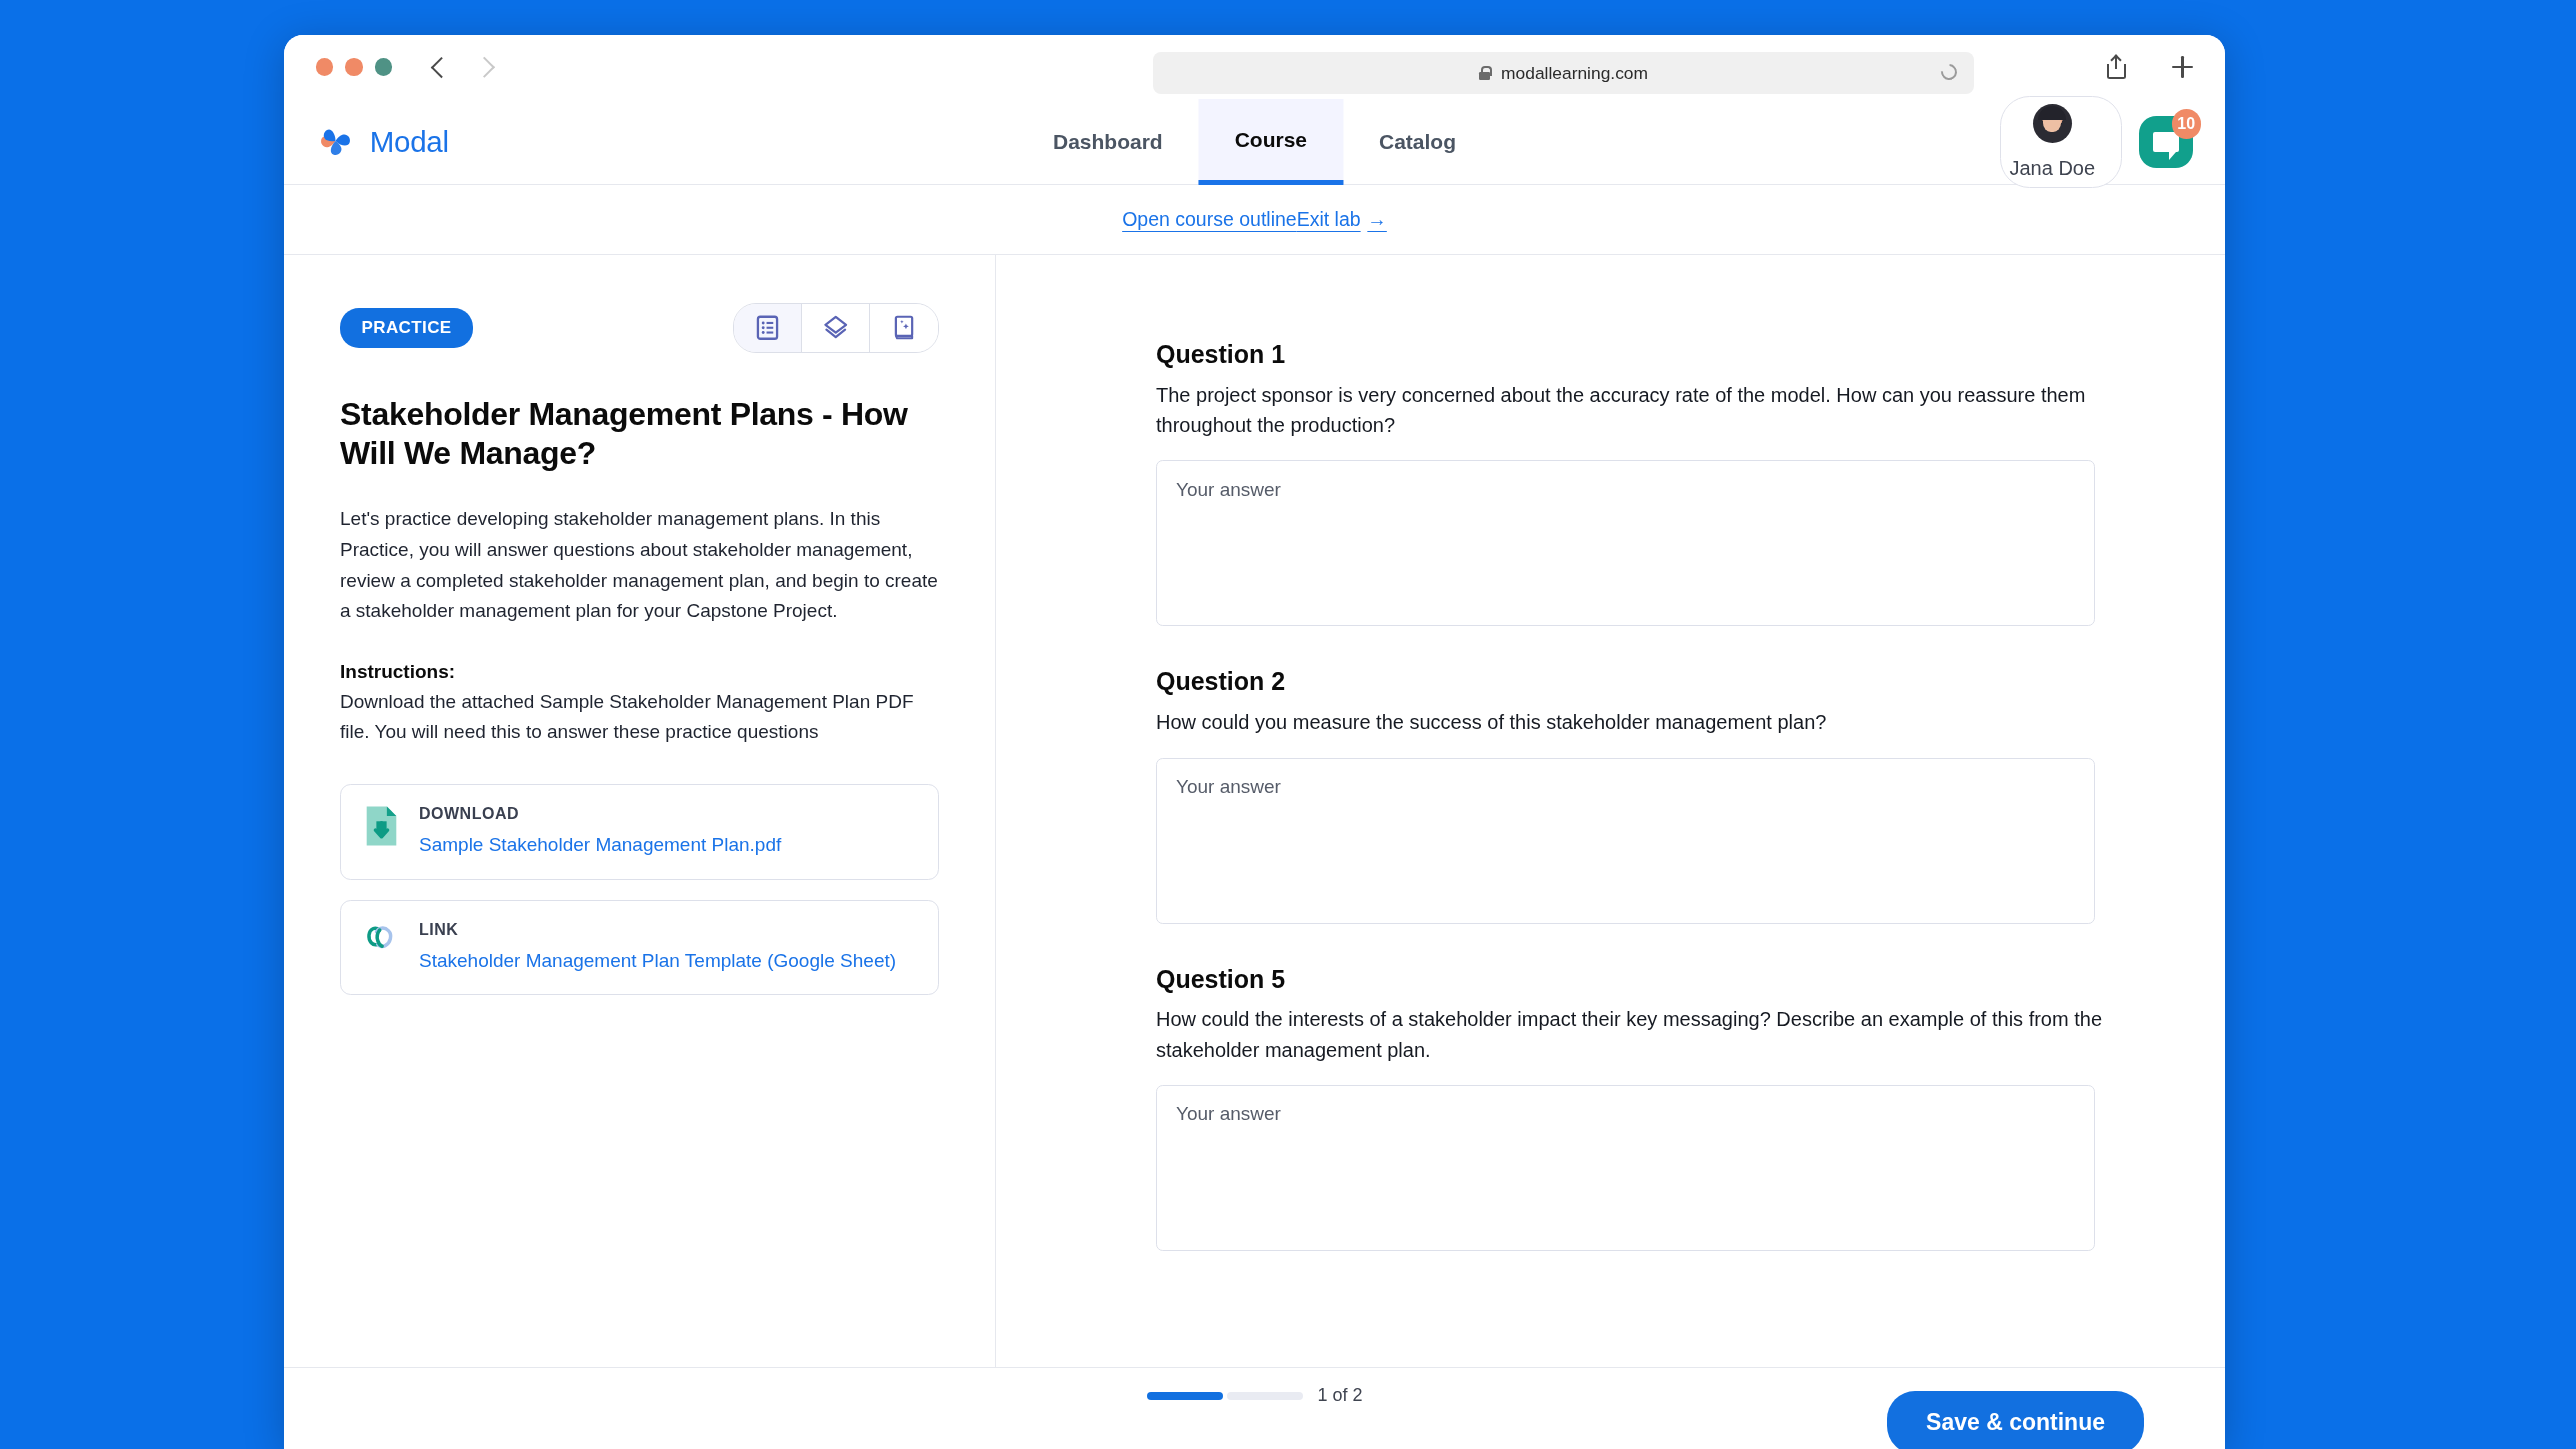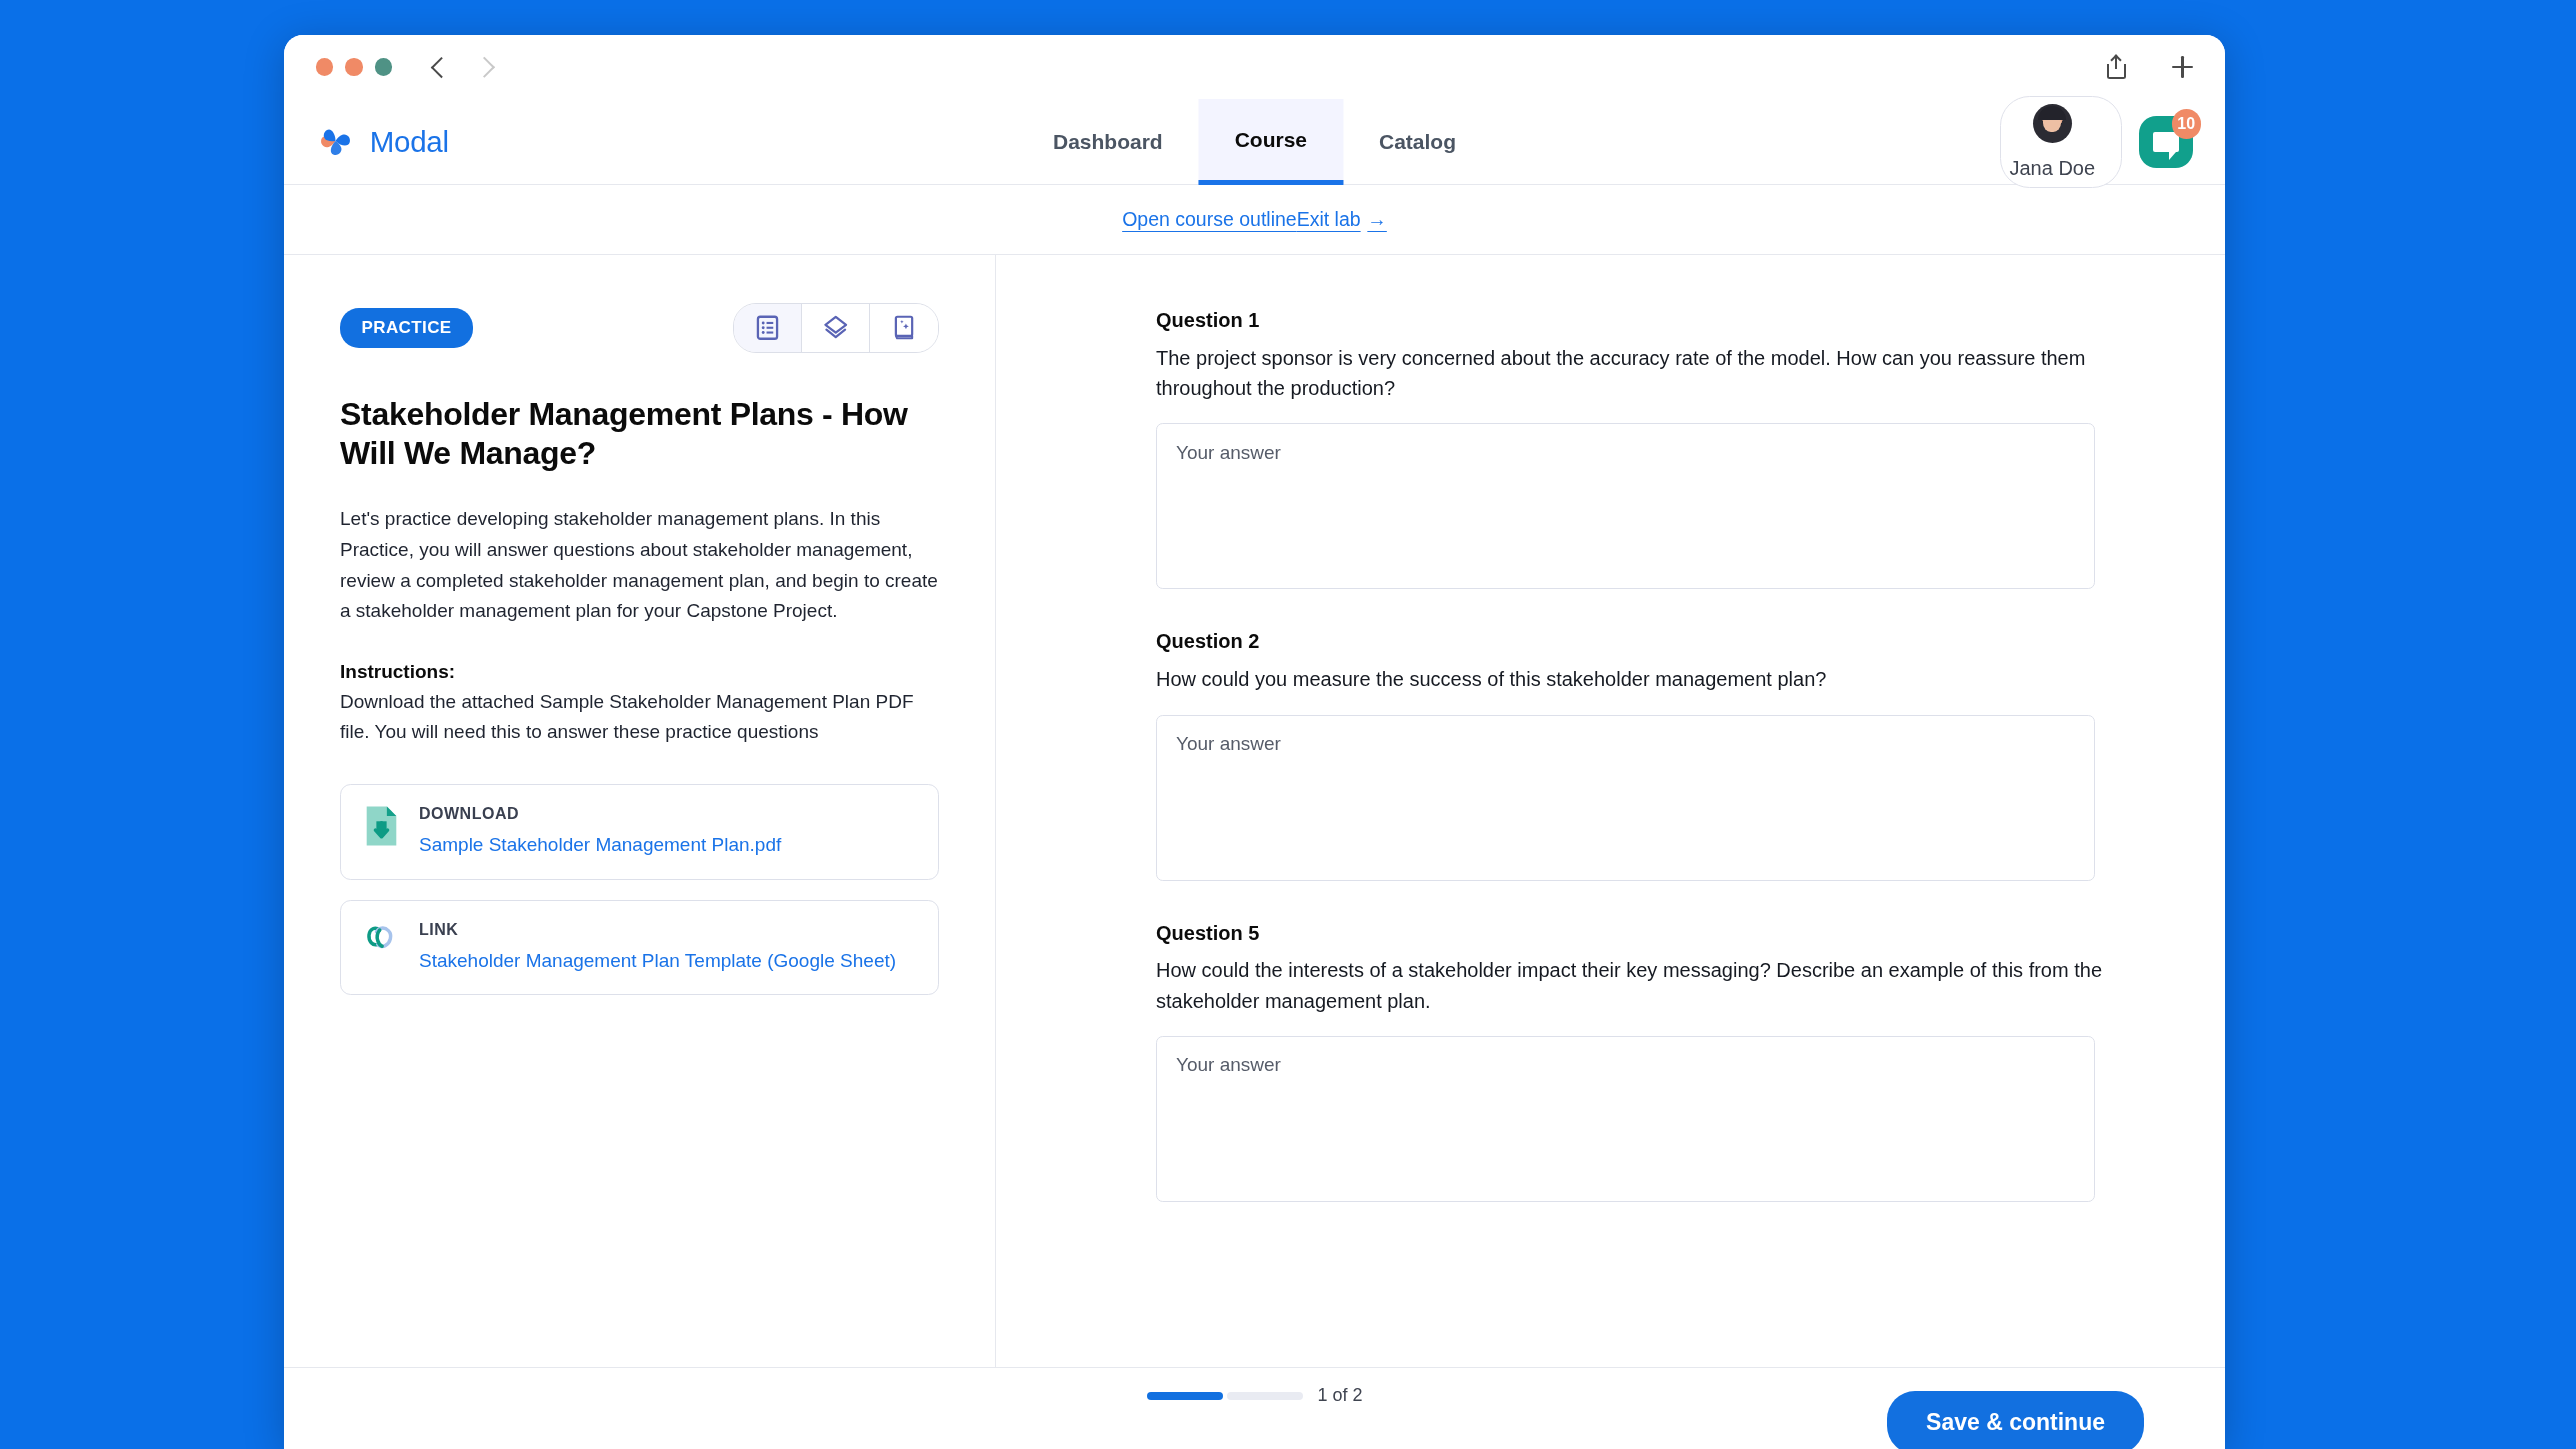--- a/index.html
+++ b/index.html
@@ -283,21 +283,21 @@
 
   
   .right-pane {
     flex: 1;
     padding: 54px 102px 0 160px;
     overflow: hidden;
     background: #ffffff;
   }
   .q-block { margin-bottom: 39px; }
   .q-title {
-    font-size: 20px; font-weight: 700; color: #0b0b0b; margin-bottom: 10.7px;
+    font-size: 25px; font-weight: 700; color: #0b0b0b; margin-bottom: 10.7px; margin-top: 31px;
   }
   .q-text {
     font-size: 20px; color: #161a22; line-height: 1.52; margin-bottom: 20px;
   }
   .answer-box {
     width: 939px; height: 166px;
     border: 1.3px solid #dde0ea;
     border-radius: 6.7px;
     padding: 17.4px 19px;
     font-size: 19px;
@@ -345,20 +345,25 @@
     <div class="traffic-lights">
       <div class="dot red"></div>
       <div class="dot yellow"></div>
       <div class="dot green"></div>
     </div>
     <div class="nav-arrows">
       <div class="chev back"></div>
       <div class="chev fwd"></div>
     </div>
 
+    <div class="url-bar">
+      <div class="lock-icon"></div>
+      <span class="url-text">modallearning.com</span>
+      <div class="reload-icon"></div>
+    </div>
 
     <div class="chrome-right">
       <div class="share-icon">
         <div class="box"></div>
           <div class="arrow"></div>
           <div class="arrowhead"></div>
       </div>
       <div class="plus-icon"></div>
     </div>
   </div>

